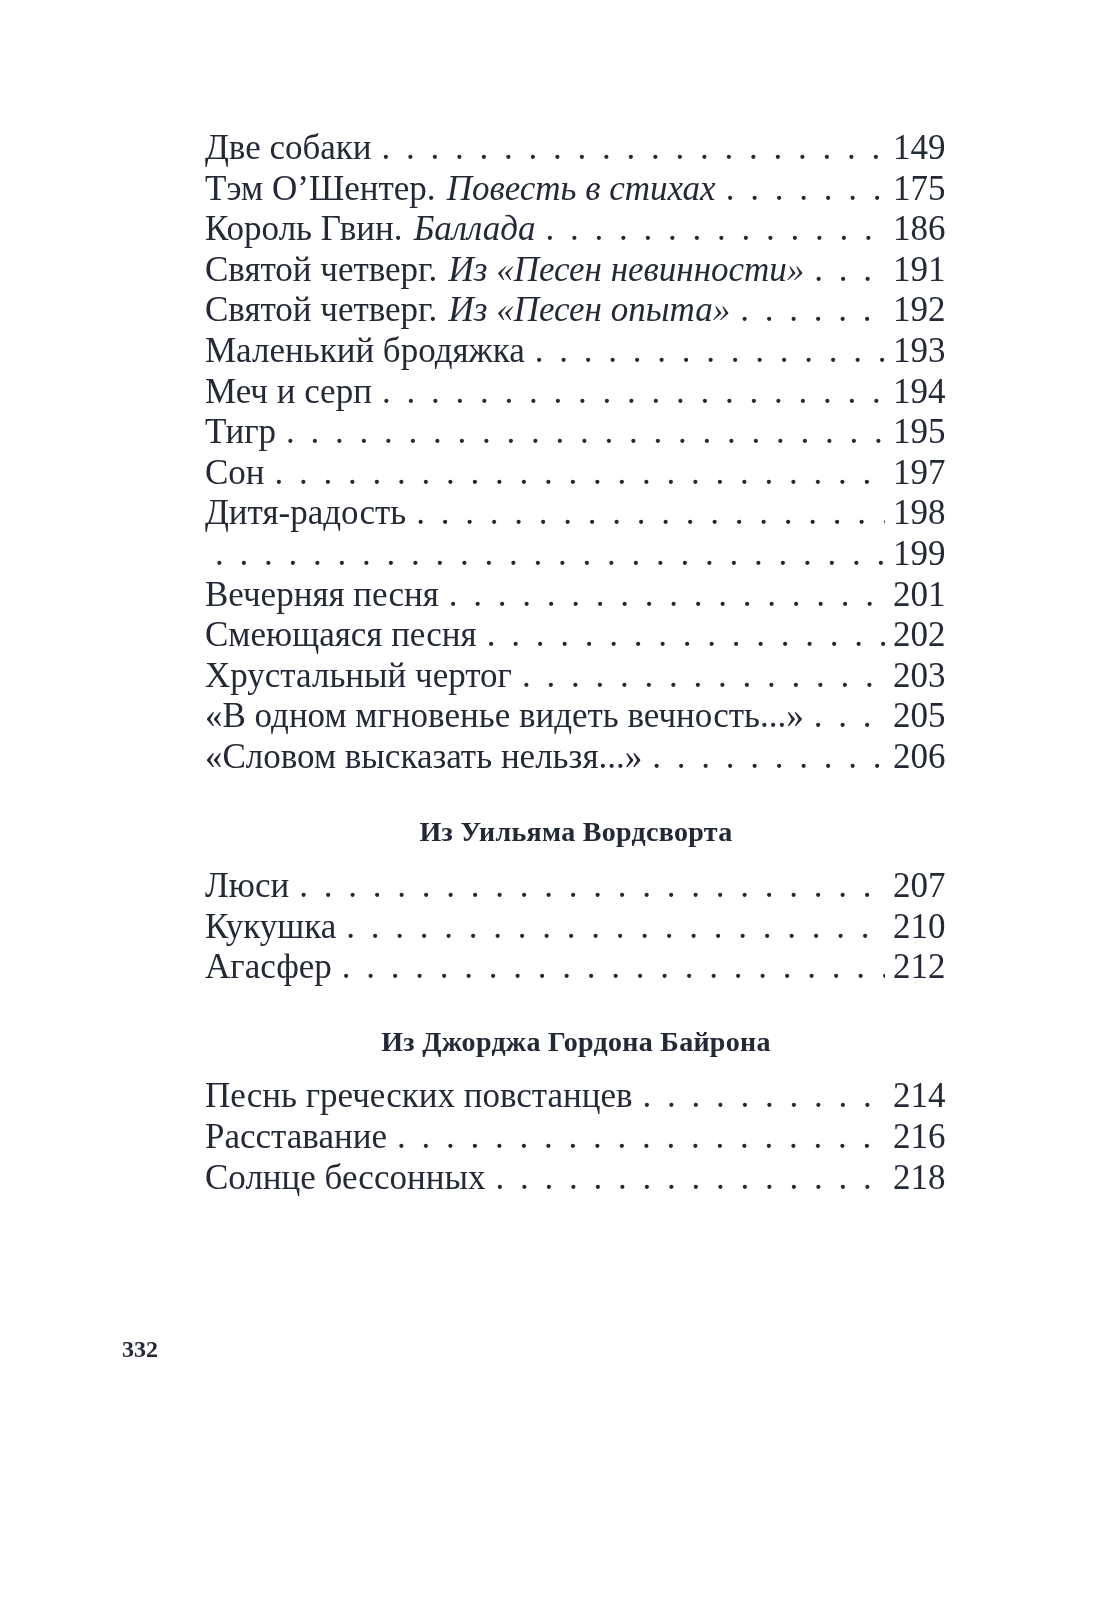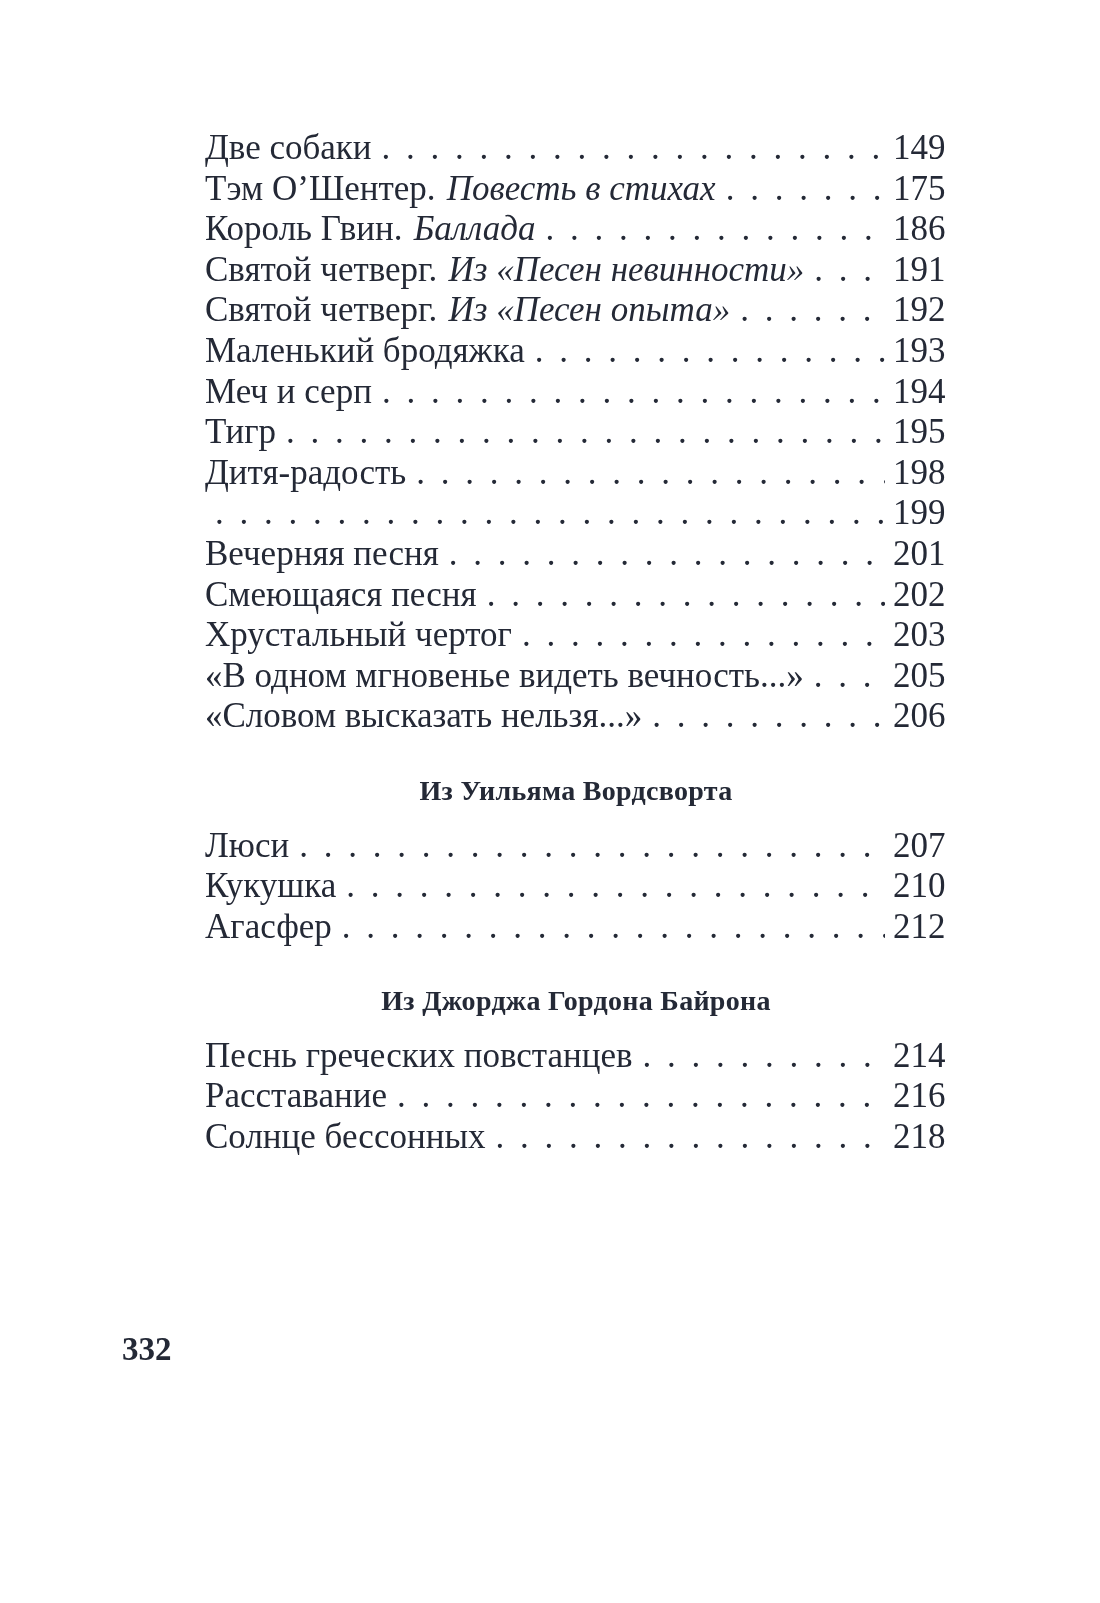--- a/index.html
+++ b/index.html
@@ -62,21 +62,21 @@
   }
   .toc-pagenum {
     flex: 0 0 auto;
     min-width: 54px;
     text-align: left;
   }
   .folio {
     position: absolute;
     left: 122px;
     top: 1329px;
-    font-size: 33px;
+    font-size: 24px;
     font-weight: bold;
     line-height: 40.6px;
   }
 </style>
 </head>
 <body>
 
 <main class="page">
   <div class="folio">332</div>
   <div class="toc" id="toc-root">
@@ -121,20 +121,25 @@
           <span class="toc-title">Меч и серп</span>
           <span class="toc-leader"></span>
           <span class="toc-pagenum">194</span>
         </div>
         <div class="toc-entry">
           <span class="toc-title">Тигр</span>
           <span class="toc-leader"></span>
           <span class="toc-pagenum">195</span>
         </div>
         <div class="toc-entry">
+          <span class="toc-title">Сон</span>
+          <span class="toc-leader"></span>
+          <span class="toc-pagenum">197</span>
+        </div>
+        <div class="toc-entry">
           <span class="toc-title">Дитя-радость</span>
           <span class="toc-leader"></span>
           <span class="toc-pagenum">198</span>
         </div>
         <div class="toc-entry">
           <span class="toc-leader"></span>
           <span class="toc-pagenum">199</span>
         </div>
         <div class="toc-entry">
           <span class="toc-title">Вечерняя песня</span>

